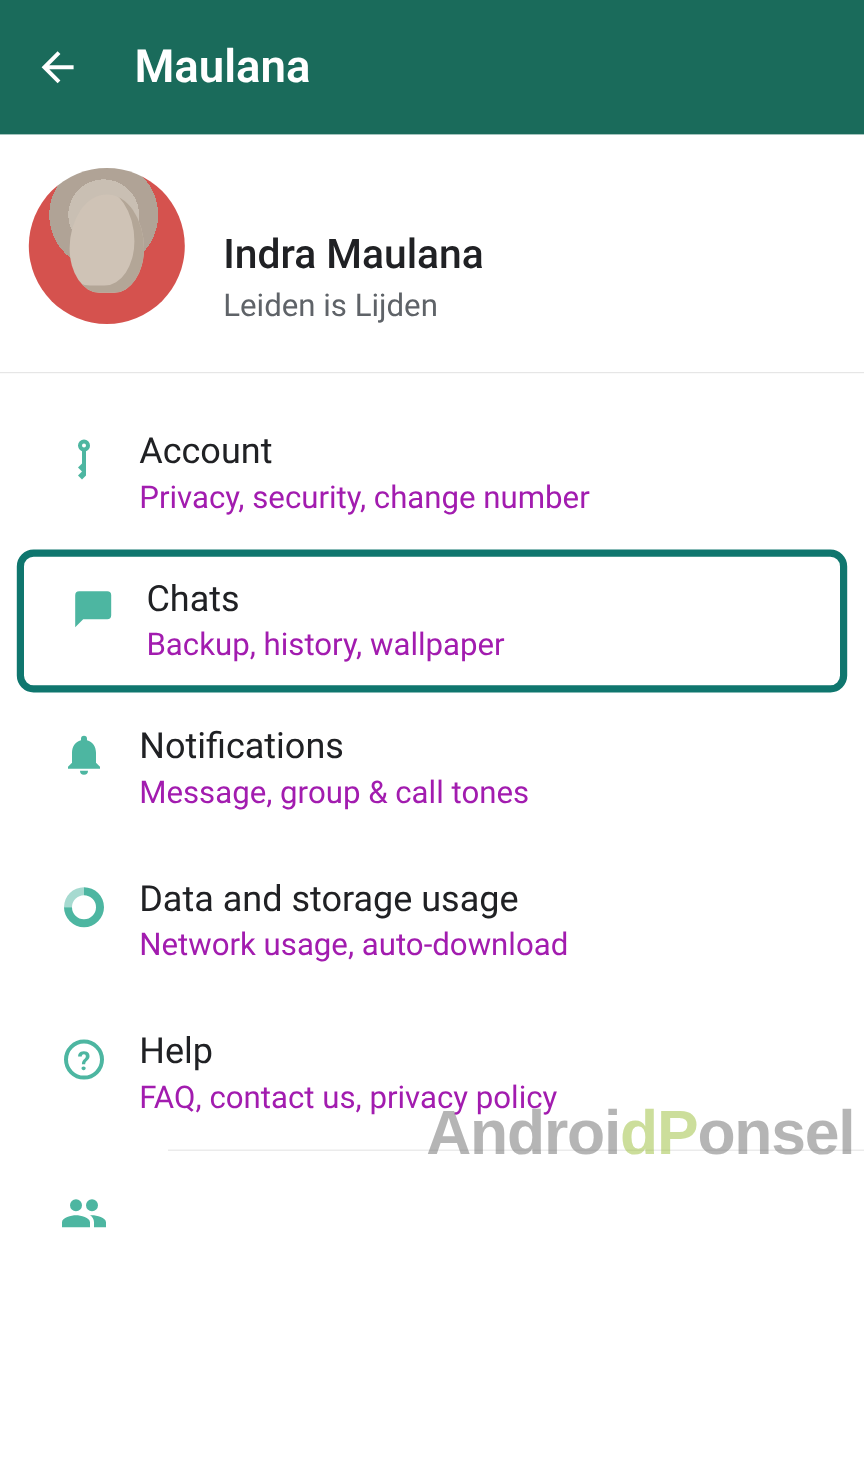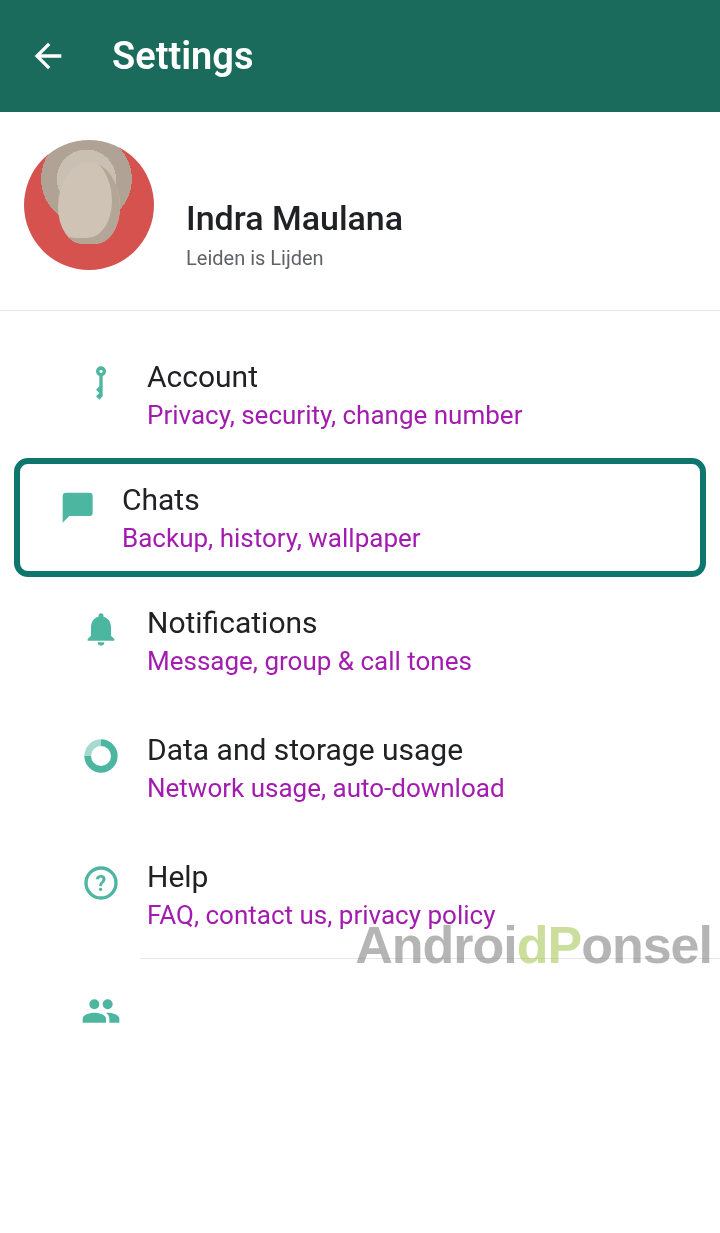--- a/index.html
+++ b/index.html
@@ -40,27 +40,26 @@
     content: "";
     position: absolute;
     left: 34px; top: 22px;
     width: 62px; height: 82px;
     background: #cfc3b6;
     border-radius: 50% 50% 40% 40% / 55% 55% 45% 45%;
     box-shadow: inset -8px -6px 0 0 #b3a697;
   }
   .profile-text { flex: 1; }
   .profile-name { font-size: 34px; font-weight: 500; color: #202124; margin-bottom: 8px; }
-  .profile-status { font-size: 20px; color: #5f6368; }
+  .profile-status { font-size: 26px; color: #5f6368; }
   .list { padding: 20px 0 0 0; position: relative; }
   .item {
     display: flex;
     align-items: flex-start;
     padding: 28px 24px 28px 24px;
-    margin-left: 31px;
   }
   .icon-cell {
     width: 92px;
     display: flex;
     justify-content: center;
     padding-top: 4px;
     flex: 0 0 auto;
   }
   .icon-cell svg { width: 40px; height: 40px; }
   .text-cell { flex: 1; }
@@ -93,21 +92,21 @@
 </style>
 </head>
 <body>
 
 <div class="header">
   <div class="back-btn">
     <svg viewBox="0 0 24 24" width="40" height="40">
       <path fill="#ffffff" d="M20 11H7.83l5.59-5.59L12 4l-8 8 8 8 1.41-1.41L7.83 13H20z"></path>
     </svg>
   </div>
-  <div class="header-title">Settings</div>
+  <div class="header-title">Maulana</div>
 </div>
 
 <div class="profile-row">
   <div class="avatar"></div>
   <div class="profile-text">
     <div class="profile-name">Indra Maulana</div>
     <div class="profile-status">Leiden is Lijden</div>
   </div>
 </div>
 

